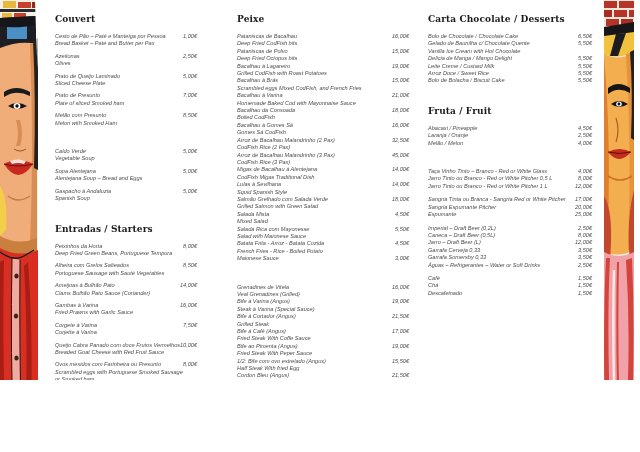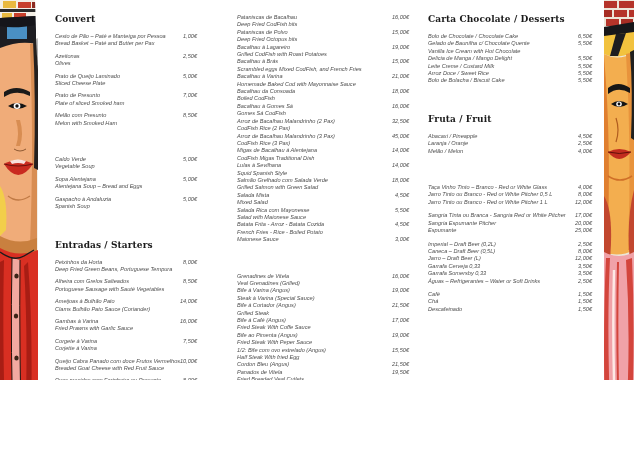--- a/index.html
+++ b/index.html
@@ -8,21 +8,21 @@
   .strip{position:absolute;top:0;height:452px;}
   .strip-left{left:0;width:38px;}
   .strip-right{right:6px;width:30px;}
   .strip svg{display:block;width:100%;height:100%;}
   .col{position:absolute;top:14px;}
   .col-1{left:55px;width:142px;}
   .col-2{left:237px;width:172px;}
   .col-3{left:428px;width:164px;}
   .section-title{font-family:"DejaVu Serif","Liberation Serif",serif;font-weight:700;
         font-size:9px;line-height:11px;color:#1b1b1b;letter-spacing:.1px;margin:0 0 8px 0;}
-  .menu-section + .menu-section{margin-top:29px;}
+  .menu-section + .menu-section{margin-top:21px;}
   .menu-item{display:flex;justify-content:space-between;align-items:flex-start;}
   .menu-item.spaced{margin-bottom:5px;}
   .menu-item.gap-before{margin-top:6px;}
   .item-names{flex:1 1 auto;min-width:0;}
   .name-line{font-style:italic;font-size:5.6px;line-height:7.4px;color:#4e4e4e;white-space:nowrap;}
   .item-price{font-style:italic;font-size:5.6px;line-height:7.4px;color:#4e4e4e;
         white-space:nowrap;margin-left:4px;text-align:right;}
   .footer-note{position:absolute;left:55px;top:430px;font-style:italic;font-size:5.6px;
         color:#4e4e4e;}
 </style>
@@ -230,20 +230,21 @@
           <div class="item-names">
             <div class="name-line">Chouriço Assado</div>
             <div class="name-line">Roasted Sausage</div>
           </div>
           <div class="item-price">15,00€</div>
         </div>
       </div>
     </div>
   <div class="col col-2">
       <div class="menu-section">
+        <div class="section-title">Peixe</div>
         <div class="menu-item">
           <div class="item-names">
             <div class="name-line">Pataniscas de Bacalhau</div>
             <div class="name-line">Deep Fried CodFish bits</div>
           </div>
           <div class="item-price">16,00€</div>
         </div>
         <div class="menu-item">
           <div class="item-names">
             <div class="name-line">Pataniscas de Polvo</div>

